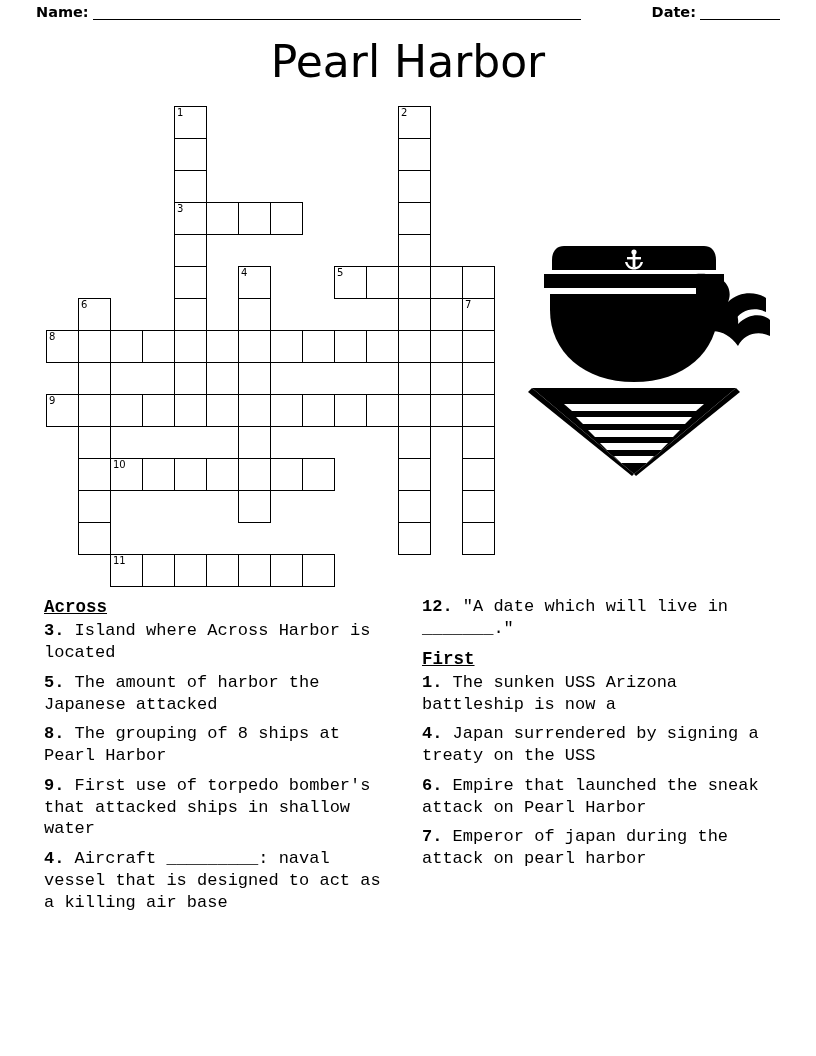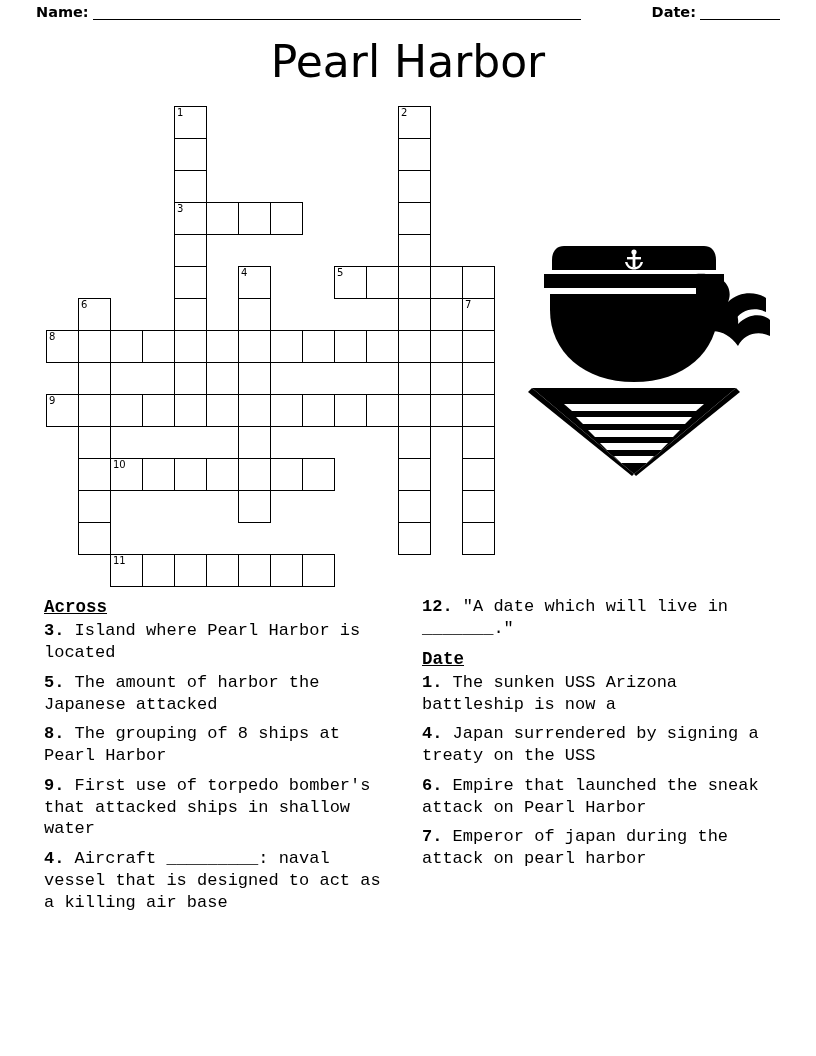--- a/index.html
+++ b/index.html
@@ -288,21 +288,21 @@
       <path d="M4 152 L0 156 L104 240 L106 238 Z" fill="#000"></path>
       <path d="M208 152 L212 156 L108 240 L106 238 Z" fill="#000"></path>
     </svg>
   </div>
 
   <div class="clues">
     <div class="clue-heading">Across</div>
 
     <p class="clue">
       <span class="cnum">3.</span>
-      <span>Island where Pearl Harbor is located</span>
+      <span>Island where Across Harbor is located</span>
     </p>
     <p class="clue">
       <span class="cnum">5.</span>
       <span>The amount of harbor the Japanese attacked</span>
     </p>
     <p class="clue">
       <span class="cnum">8.</span>
       <span>The grouping of 8 ships at Pearl Harbor</span>
     </p>
     <p class="clue">
@@ -312,21 +312,21 @@
     <p class="clue">
       <span class="cnum">4.</span>
       <span>Aircraft _________: naval vessel that is designed to act as a killing air base</span>
     </p>
 
     <p class="clue col-break">
       <span class="cnum">12.</span>
       <span>"A date which will live in _______."</span>
     </p>
 
-    <div class="clue-heading">Date</div>
+    <div class="clue-heading">First</div>
 
     <p class="clue">
       <span class="cnum">1.</span>
       <span>The sunken USS Arizona battleship is now a</span>
     </p>
     <p class="clue">
       <span class="cnum">4.</span>
       <span>Japan surrendered by signing a treaty on the USS</span>
     </p>
     <p class="clue">

